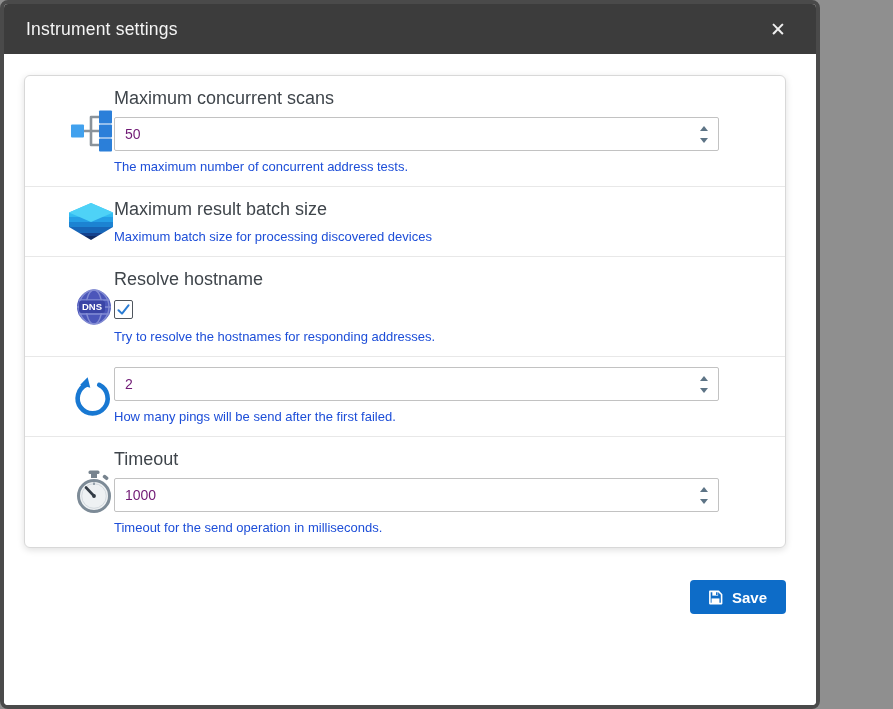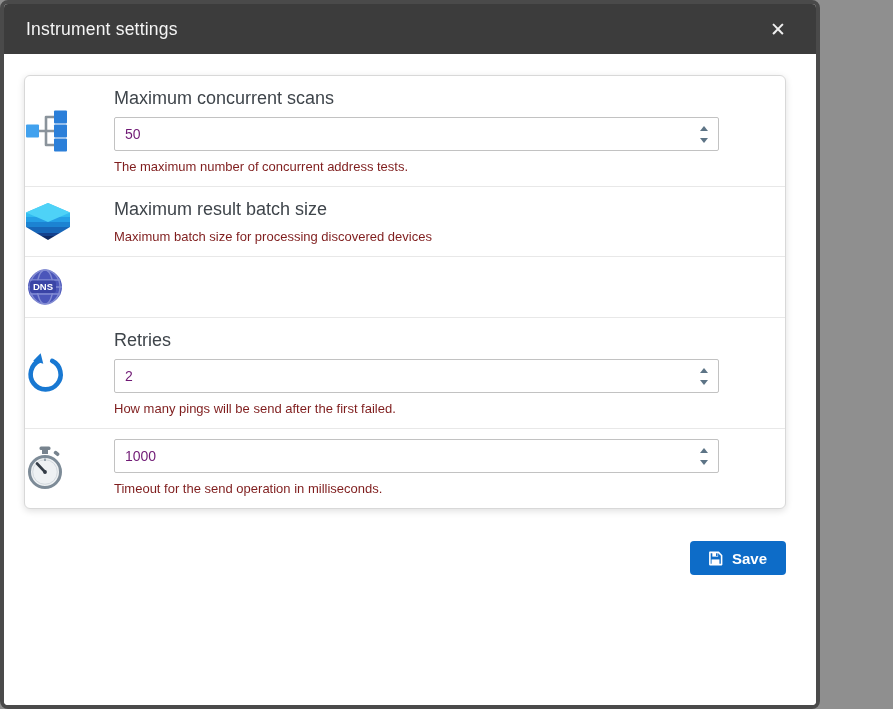--- a/index.html
+++ b/index.html
@@ -46,29 +46,29 @@
     box-shadow: 0 2px 7px rgba(0,0,0,.13);
   }
   .setting-row {
     display: flex; align-items: center;
     padding: 10px 0;
     border-bottom: 1px solid #e8e8e8;
   }
   .setting-row:last-child { border-bottom: none; }
   .icon-col {
     flex: 0 0 89px;
-    display: flex; justify-content: flex-start; align-items: center;
+    display: flex; justify-content: flex-end; align-items: center;
   }
   .content-col { flex: 1; padding-right: 66px; }
   .setting-label {
     font-size: 18px; line-height: 24px; color: #3f454b;
     margin-bottom: 7px; font-weight: 400;
   }
   .setting-help {
-    font-size: 13px; line-height: 18px; color: #7f1d1d;
+    font-size: 13px; line-height: 18px; color: #1d4ed8;
     margin-top: 7px;
   }
   .number-wrap { position: relative; }
   .num-input {
     width: 100%; height: 34px;
     border: 1px solid #c2c2c2; border-radius: 2px;
     padding: 0 30px 0 10px;
     font-size: 14px; color: #701a75;
     font-family: "Liberation Sans", sans-serif;
     background: #fff; outline: none;
@@ -188,31 +188,39 @@
             <circle cx="20" cy="20" r="17" fill="#4b56ba"></circle>
             <g fill="none" stroke="#838cd3" stroke-width="1.4">
               <ellipse cx="20" cy="20" rx="8" ry="17"></ellipse>
               <ellipse cx="20" cy="20" rx="15" ry="17"></ellipse>
               <path d="M4.5 13 H35.5 M3 20 H37 M4.5 27 H35.5"></path>
             </g>
             <rect x="5" y="13.5" width="26" height="12.5" rx="3" fill="#3a44a6"></rect>
             <text x="18" y="23.3" font-family="Liberation Sans, sans-serif" font-size="9.5" font-weight="bold" fill="#ffffff" text-anchor="middle">DNS</text>
           </svg>
         </div>
+        <div class="content-col">
+          <div class="setting-label">Resolve hostname</div>
+          <div class="checkbox" role="checkbox" aria-checked="true">
+            <svg width="13" height="12" viewBox="0 0 13 12">
+              <path d="M1.5 6.2 L5 9.6 L11.5 1.4" fill="none" stroke="#2b7cd3" stroke-width="2" stroke-linecap="round" stroke-linejoin="round"></path>
+            </svg>
+          </div>
+          <div class="setting-help">Try to resolve the hostnames for responding addresses.</div>
+        </div>
       </div>
 
       <div class="setting-row">
         <div class="icon-col">
           <svg width="42" height="42" viewBox="0 0 42 42">
             <path d="M27.2 8.9 A15 15 0 1 1 14.5 8.7" fill="none" stroke="#1878d2" stroke-width="4.6" stroke-linecap="round"></path>
             <polygon points="15.6,1.2 8.2,8.8 18.3,11.8" fill="#1878d2"></polygon>
           </svg>
         </div>
         <div class="content-col">
-          <div class="setting-label">Retries</div>
           <div class="number-wrap">
             <input class="num-input" type="text" value="2" style="">
             <div class="spin">
               <button class="spin-btn">
                   <span class="tri-up"></span>
                 </button>
               <button class="spin-btn">
                   <span class="tri-down"></span>
                 </button>
             </div>
@@ -230,20 +238,21 @@
               <rect x="28.5" y="5.6" width="6" height="3.6" rx="1.4" fill="#77838e"></rect>
             </g>
             <circle cx="20" cy="26" r="15.5" fill="#eef1f3" stroke="#7d8b97" stroke-width="3"></circle>
             <circle cx="20" cy="26" r="12.3" fill="none" stroke="#d3d9de" stroke-width="1"></circle>
             <line x1="20" y1="12.5" x2="20" y2="15" stroke="#7d8b97" stroke-width="1.5"></line>
             <line x1="20" y1="26" x2="12" y2="17.5" stroke="#333c46" stroke-width="2.6" stroke-linecap="round"></line>
             <circle cx="20" cy="26" r="1.9" fill="#333c46"></circle>
           </svg>
         </div>
         <div class="content-col">
+          <div class="setting-label">Timeout</div>
           <div class="number-wrap">
             <input class="num-input" type="text" value="1000" style="">
             <div class="spin">
               <button class="spin-btn">
                   <span class="tri-up"></span>
                 </button>
               <button class="spin-btn">
                   <span class="tri-down"></span>
                 </button>
             </div>

